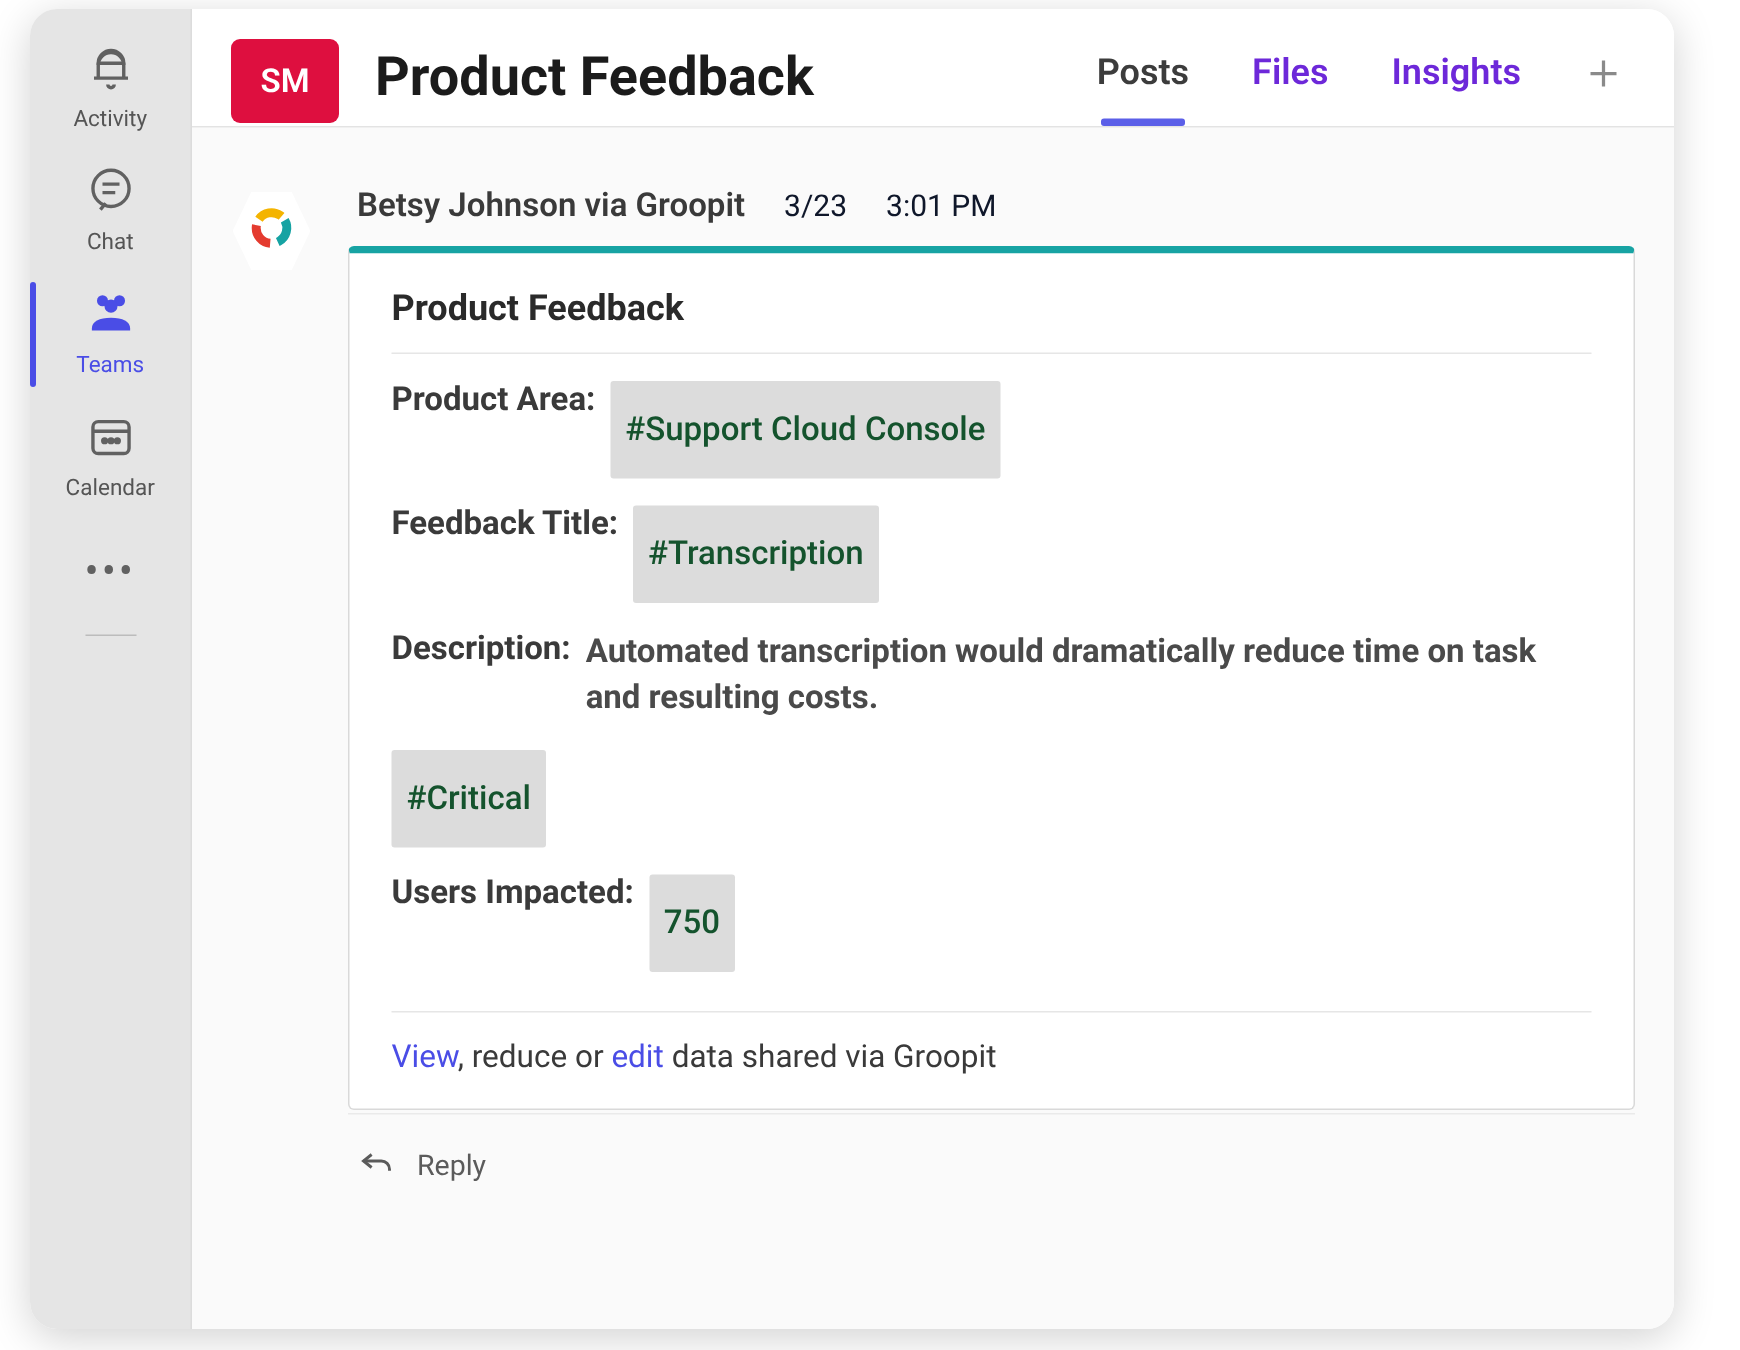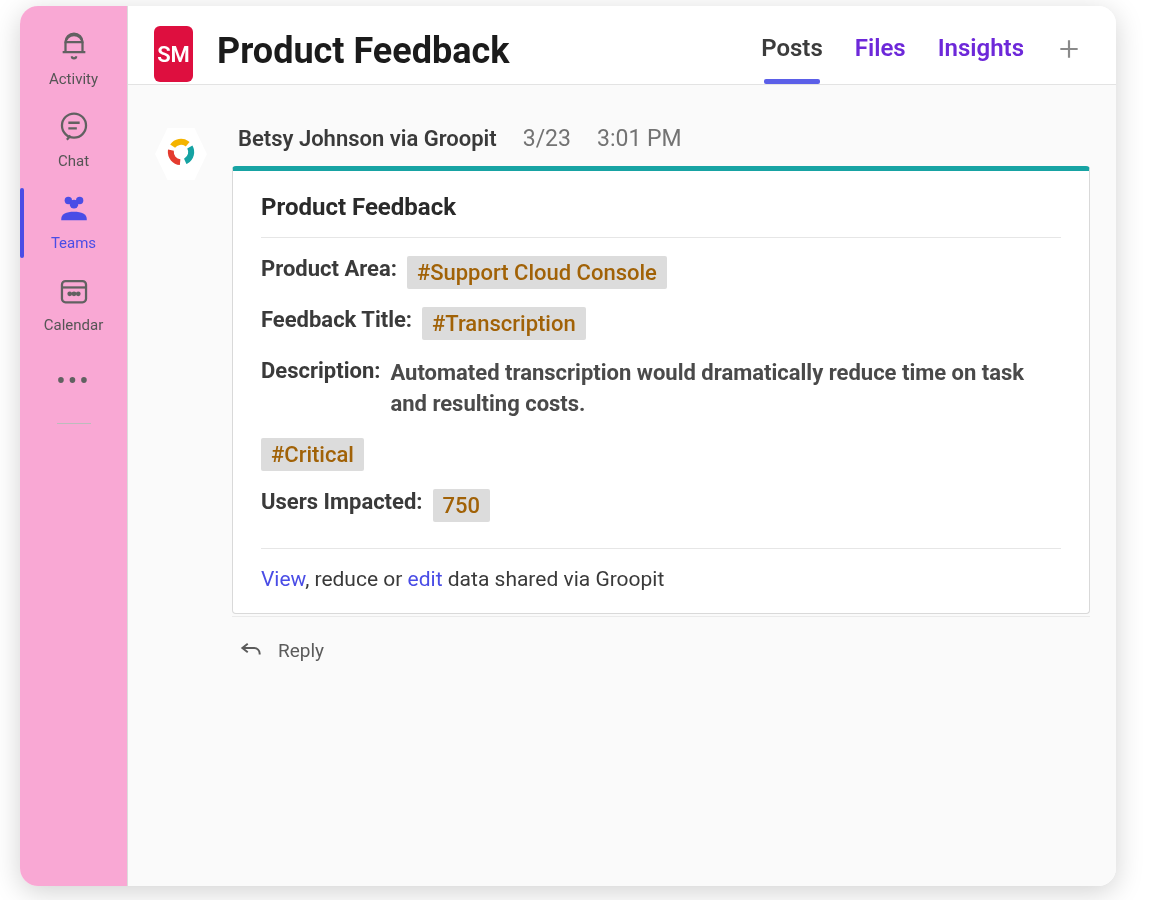--- a/index.html
+++ b/index.html
@@ -16,21 +16,21 @@
     width: 1096px; height: 880px;
     background: #fff;
     border-radius: 18px;
     box-shadow: 0 6px 28px rgba(0,0,0,0.18);
     display: flex;
     overflow: hidden;
   }
   
   .rail {
     width: 108px;
-    background: #f9a8d4;
+    background: #e5e5e5;
     border-right: 1px solid #dcdcdc;
     display: flex;
     flex-direction: column;
     align-items: center;
     padding-top: 12px;
   }
   .rail-item {
     width: 100%;
     padding: 10px 0 12px 0;
     display: flex;
@@ -79,21 +79,21 @@
     background: #fafafa;
   }
   .header {
     background: #fff;
     border-bottom: 1px solid #e3e3e3;
     padding: 20px 34px 0 26px;
     display: flex;
     align-items: flex-start;
   }
   .channel-badge {
-    width: 39px; height: 56px;
+    width: 72px; height: 56px;
     background: #de0f3f;
     color: #fff;
     border-radius: 6px;
     display: flex;
     align-items: center;
     justify-content: center;
     font-size: 22px;
     font-weight: 600;
     margin-right: 24px;
     flex-shrink: 0;
@@ -101,21 +101,21 @@
   .channel-title {
     font-size: 36px;
     font-weight: 700;
     color: #1b1b1b;
     flex: 1;
     padding-top: 4px;
   }
   .tabs {
     display: flex;
     align-items: center;
-    gap: 32px;
+    gap: 42px;
     padding-top: 8px;
   }
   .tab {
     font-size: 24px;
     font-weight: 600;
     color: #6d28d9;
     padding-bottom: 22px;
     cursor: pointer;
     position: relative;
   }
@@ -166,22 +166,22 @@
     align-items: baseline;
     gap: 26px;
     padding-left: 6px;
   }
   .post-author {
     font-size: 22px;
     font-weight: 600;
     color: #3a3a3a;
   }
   .post-time {
-    font-size: 23px;
-    color: #737373;
+    font-size: 20px;
+    color: #0f172a;
   }
   .card {
     background: #fff;
     border: 1px solid #d9d9d9;
     border-top: 5px solid #17a3a3;
     border-radius: 4px;
     margin-top: 14px;
     padding: 22px 28px 22px 28px;
   }
   .card-title {
@@ -198,23 +198,23 @@
     padding-top: 18px;
     font-size: 22px;
   }
   .card-label {
     color: #3a3a3a;
     font-weight: 700;
     white-space: nowrap;
   }
   .tag {
     background: #dcdcdc;
-    color: #a16207;
+    color: #14532d;
     font-weight: 500;
-    padding: 4px 10px;
+    padding: 20px 10px;
     border-radius: 2px;
     font-size: 22px;
     text-align: right;
   }
   .card-text {
     color: #4a4a4a;
     font-size: 22px;
     line-height: 1.4;
     font-weight: bold;
   }

